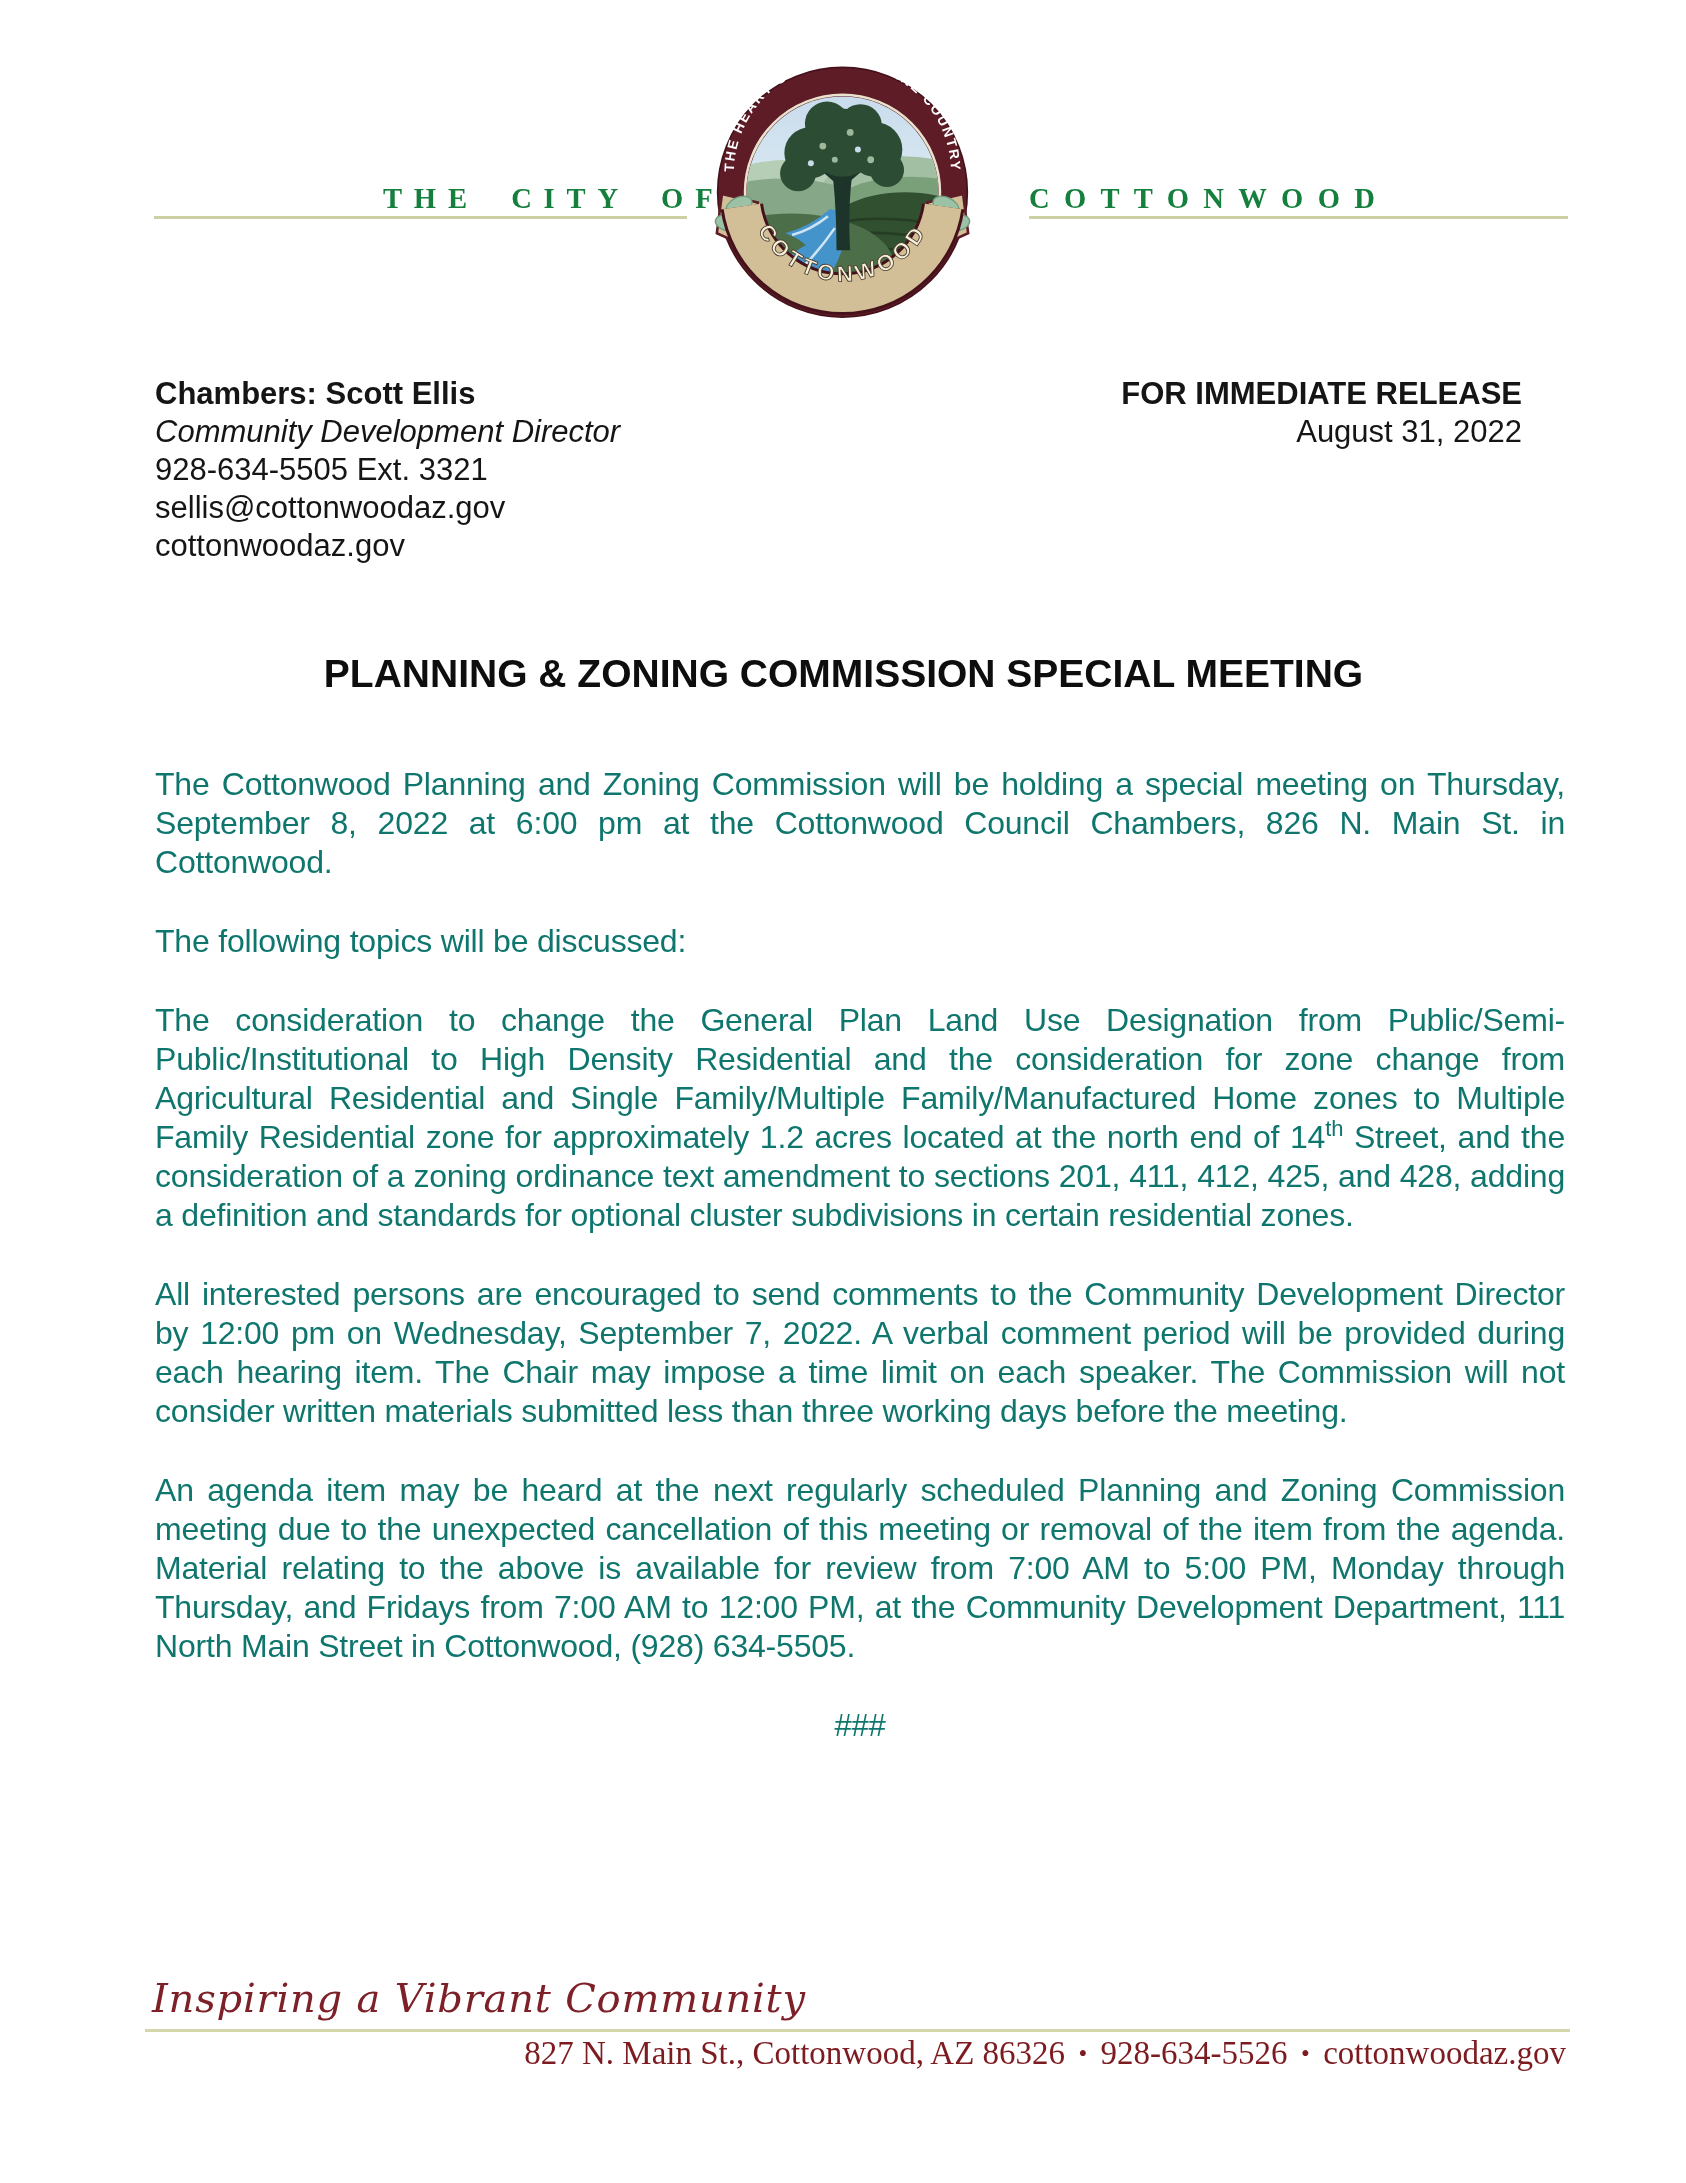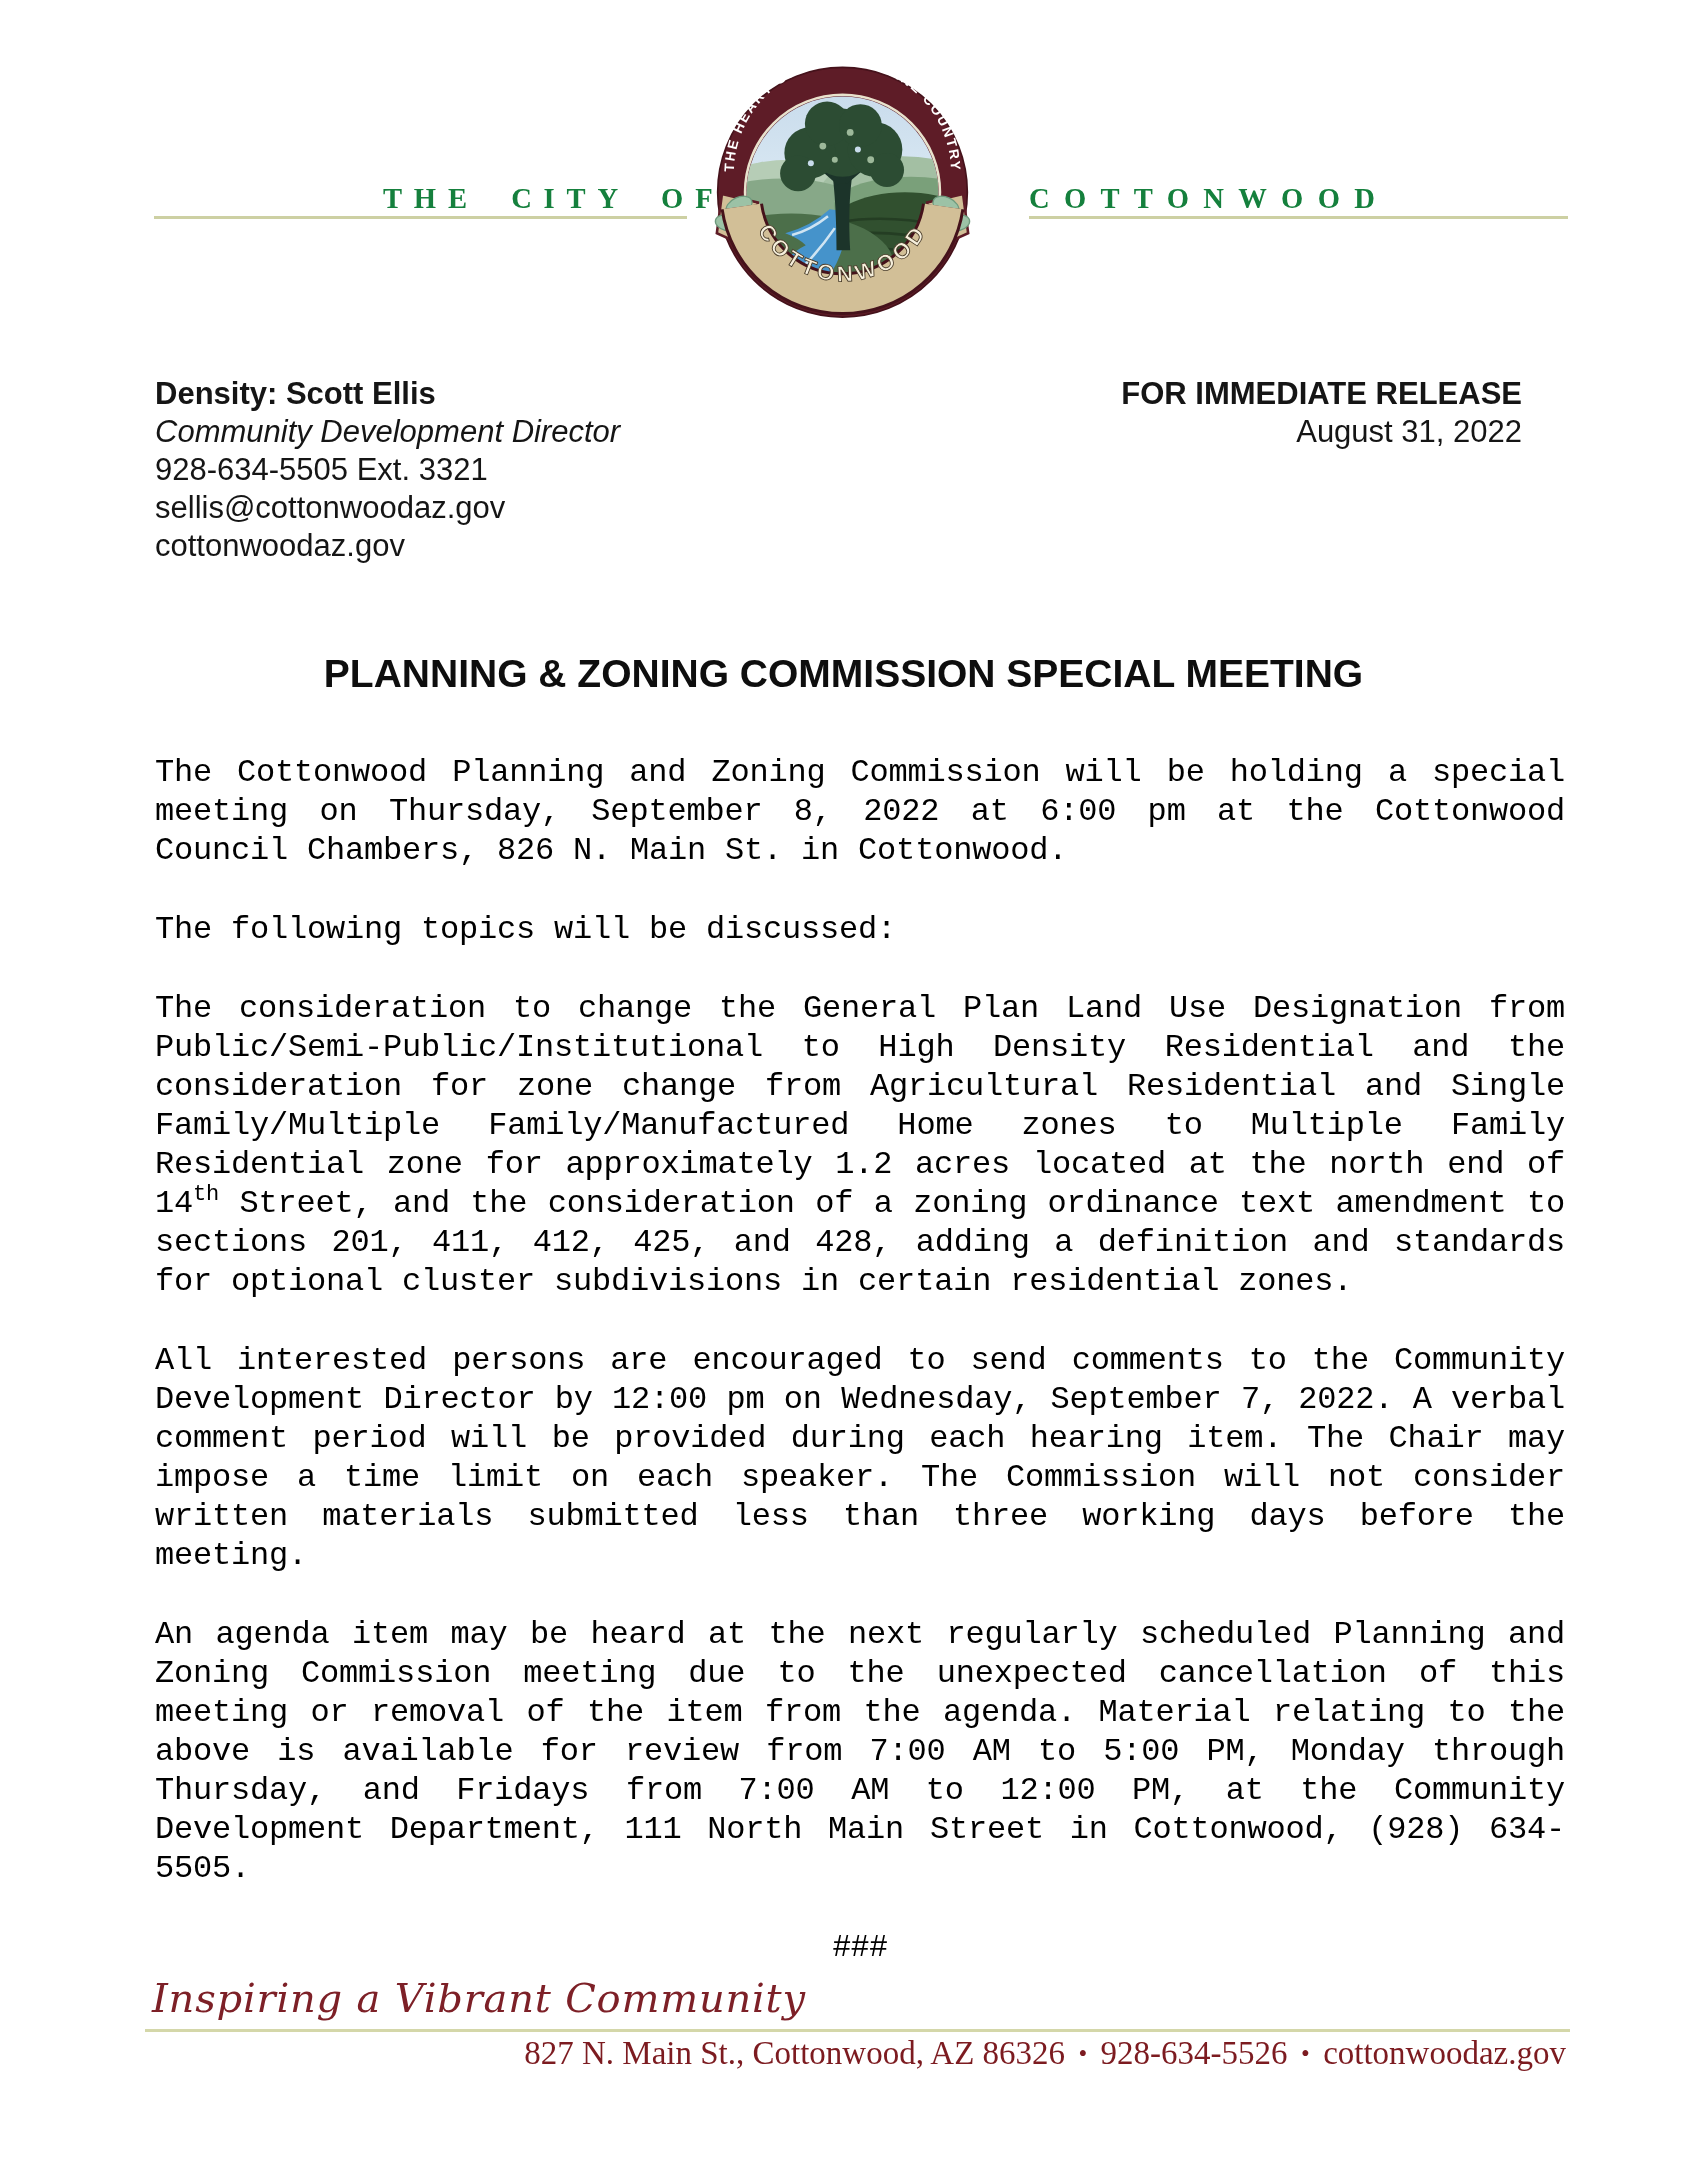--- a/index.html
+++ b/index.html
@@ -32,23 +32,23 @@
   .release .r-bold{font-weight:bold;}
   
   .doc-title{
     position:absolute;left:0;top:652px;width:100%;
     text-align:center;font-size:39px;font-weight:bold;color:#0e0e0e;
     letter-spacing:0px;
   }
   
   .body-copy{position:absolute;left:155px;top:753px;width:1410px;}
   .body-copy p{
-    margin:0 0 40px 0;
+    margin:12px 0 40px 0;
     font-size:32px;line-height:39px;letter-spacing:-0.2px;
-    text-align:justify;color:#000000;font-family:Liberation Mono, monospace;
+    text-align:justify;color:#0f766e;
   }
   .body-copy p.no-justify{text-align:left;}
   .body-copy sup{font-size:22px;line-height:0;vertical-align:super;}
   .end-mark{text-align:center !important;font-size:31px !important;letter-spacing:0.8px;}
   
   .tagline{
     position:absolute;left:152px;top:1975px;
     font-family:"DejaVu Serif",serif;font-style:italic;
     font-size:40px;color:#7d2027;letter-spacing:0.8px;white-space:nowrap;
   }
@@ -157,21 +157,21 @@
         <path d="M 37.2 166.6 A 119 119 0 0 0 272.8 166.6" fill="none" stroke="#45121b" stroke-width="50"></path>
         <path d="M 37.2 166.6 A 119 119 0 0 0 272.8 166.6" fill="none" stroke="#d2bf97" stroke-width="43"></path>
         <text font-family="Liberation Sans, sans-serif" font-size="26" font-weight="bold" fill="#f6efdc" stroke="#473a28" stroke-width="1" letter-spacing="5">
           <textPath href="#arcBanner" startOffset="50%" text-anchor="middle">COTTONWOOD</textPath>
         </text>
       </g>
     </svg>
   </div>
 
   <div class="contact">
-    <div class="c-name">Density: Scott Ellis</div>
+    <div class="c-name">Chambers: Scott Ellis</div>
     <div class="c-title">Community Development Director</div>
     <div class="c-phone">928-634-5505 Ext. 3321</div>
     <div class="c-email">sellis@cottonwoodaz.gov</div>
     <div class="c-web">cottonwoodaz.gov</div>
   </div>
 
   <div class="release">
     <div class="r-bold">FOR IMMEDIATE RELEASE</div>
     <div class="r-date">August 31, 2022</div>
   </div>

